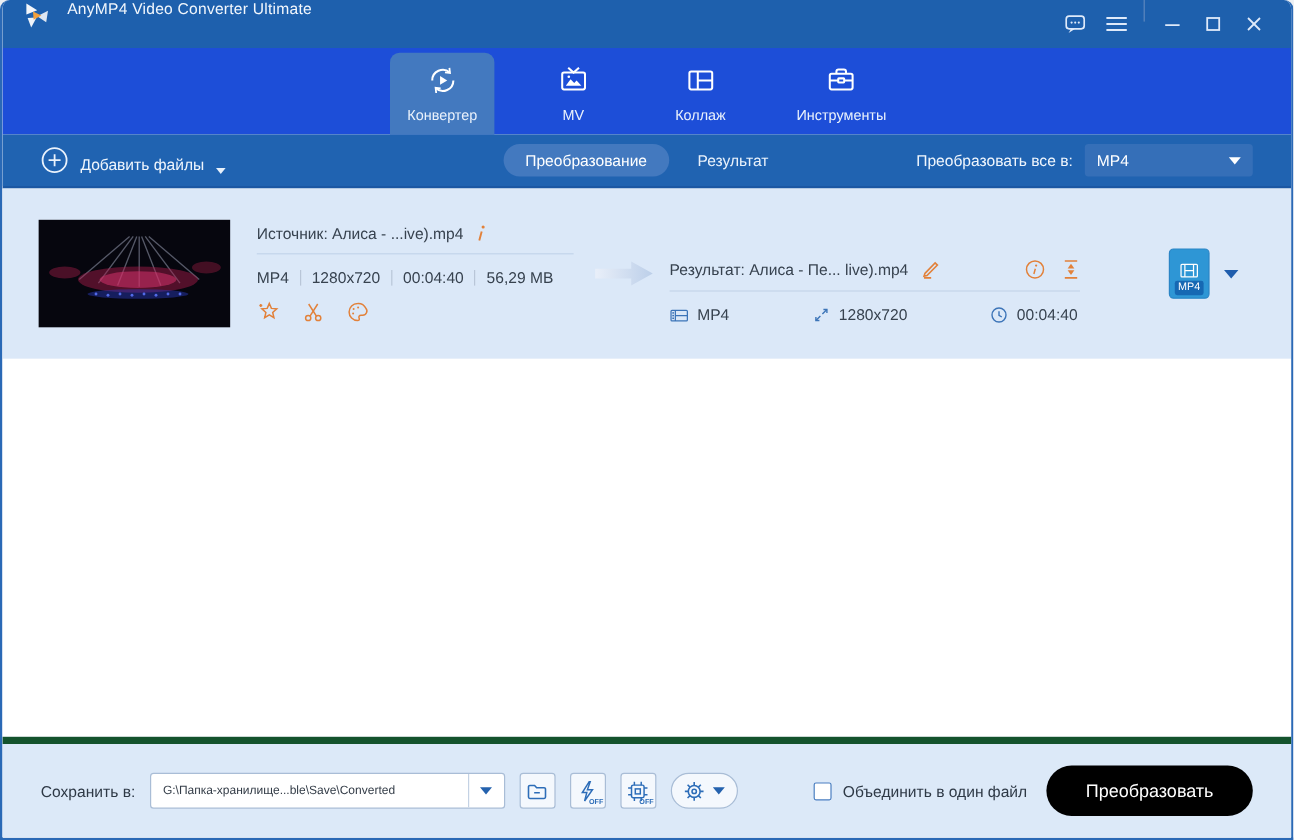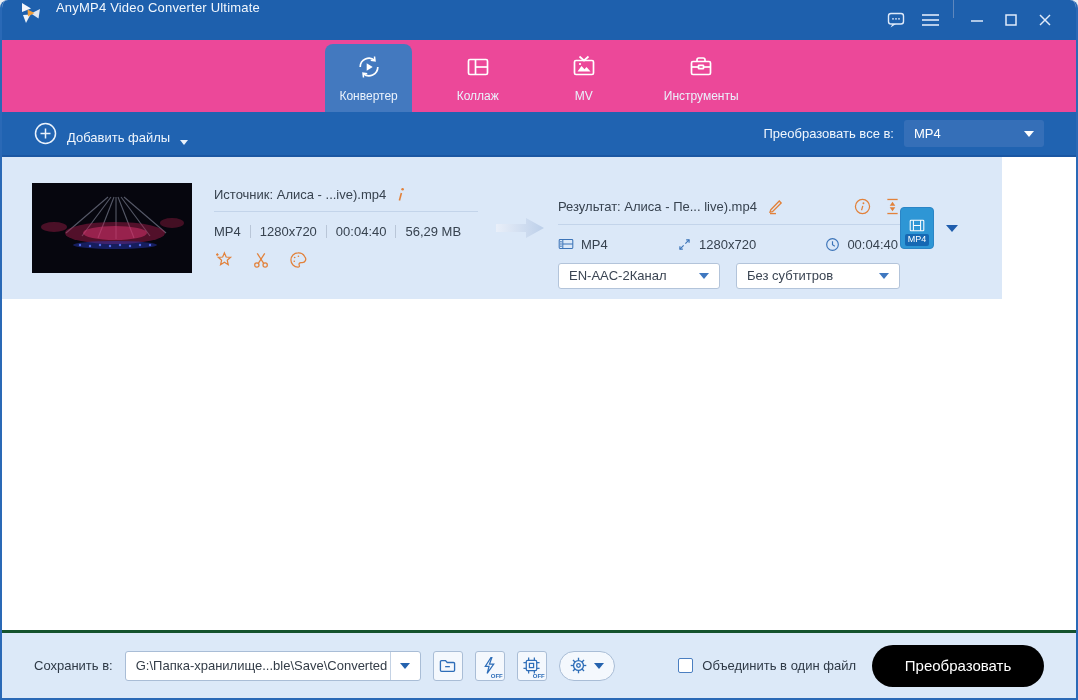--- a/index.html
+++ b/index.html
@@ -9,39 +9,39 @@
 
   
   .titlebar { height:40px; background:#1e60ad; display:flex; align-items:flex-start; padding:0 14px 0 16px; flex:none; }
   .logo { width:26px; height:26px; margin-right:12px; }
   .app-title { color:#f2f7fd; font-size:13px; letter-spacing:.2px; }
   .tb-spacer { flex:1; }
   .tb-btn { width:34px; height:40px; display:flex; align-items:center; justify-content:center; color:#dfeafa; cursor:default; }
   .tb-divider { width:1px; height:18px; background:#5e87bd; margin:0 6px; }
 
   
-  .nav { height:72px; background:#ec4899; display:flex; justify-content:center; align-items:flex-end; gap:26px; flex:none; }
+  .nav { height:72px; background:#1d4ed8; display:flex; justify-content:center; align-items:flex-end; gap:26px; flex:none; }
   .nav-tab { height:68px; min-width:80px; padding:8px 14px 0 14px; display:flex; flex-direction:column; align-items:center; justify-content:flex-start; gap:7px; border-radius:8px 8px 0 0; color:#eaf2fc; }
   .nav-tab.active { background:#4379bf; }
   .nav-tab .nicon { height:30px; display:flex; align-items:center; }
   .nav-tab .nlabel { font-size:12px; white-space:nowrap; }
 
   
   .toolbar { height:43px; background:#2063b1; display:flex; align-items:center; padding:0 32px; flex:none; position:relative; }
   .add-files { display:flex; align-items:flex-end; gap:10px; color:#f0f6fd; font-size:13px; }
   .caret { width:0; height:0; border-left:5px solid transparent; border-right:5px solid transparent; border-top:6px solid #e8f1fb; }
   .view-tabs { position:absolute; left:50%; transform:translateX(-50%); display:flex; align-items:center; gap:6px; }
   .pill { padding:6px 18px; border-radius:15px; font-size:13px; color:#e8f1fb; white-space:nowrap; }
   .pill.active { background:#4379bf; color:#fff; }
   .convert-all { margin-left:auto; display:flex; align-items:center; gap:10px; color:#f0f6fd; font-size:13px; }
   .format-select { width:140px; height:27px; background:#356fb8; border-radius:3px; display:flex; align-items:center; padding:0 10px; color:#fff; font-size:13px; }
   .format-select .caret { margin-left:auto; border-top-color:#fff; }
 
   
-  .content { flex:1; background:#fff; border-top:2px solid #1b57a3; display:flex; flex-direction:row; overflow:hidden; }
+  .content { flex:1; background:#fff; border-top:2px solid #1b57a3; display:flex; flex-direction:column; overflow:hidden; }
   .file-row { height:142px; background:#dbe8f8; display:flex; align-items:center; padding:0 0 0 30px; flex:none; }
   .thumb { width:160px; height:90px; flex:none; }
   .src-block { width:264px; margin-left:22px; flex:none; }
   .row-title { display:flex; align-items:center; gap:10px; font-size:13px; color:#37424f; white-space:nowrap; }
   .divider { height:1px; background:#c3d4ea; margin:9px 0 12px 0; }
   .meta { display:flex; align-items:center; gap:9px; font-size:13px; color:#37424f; white-space:nowrap; }
   .sep { width:1px; height:13px; background:#b9c6d8; }
   .tool-icons { display:flex; align-items:center; gap:17px; margin-top:11px; color:#e2813a; }
   .flow-arrow { margin:0 12px 0 16px; flex:none; }
   .out-block { width:342px; flex:none;margin-top:30px; }
@@ -54,24 +54,24 @@
   .select .caret { margin-left:auto; border-top-color:#3f78c0; border-left-width:5px; border-right-width:5px; }
   .sel-audio { width:162px; }
   .sel-subs { width:164px; }
   .format-btn-wrap { margin-left:auto; margin-right:44px; display:flex; align-items:center; gap:12px; }
   .format-btn { width:34px; height:42px; background:#2e96d5; border:1px solid #2b85c6; border-radius:4px; display:flex; flex-direction:column; align-items:center; justify-content:flex-end; padding-bottom:2px; gap:2px; }
   .format-btn .badge { background:#1668b3; color:#fff; font-size:9px; padding:1px 3px; border-radius:2px; line-height:1.1; }
   .fmt-caret { width:0; height:0; border-left:6px solid transparent; border-right:6px solid transparent; border-top:7px solid #1f5dad; }
   .empty-area { flex:1; background:#fff; }
 
   
-  .bottombar { height:68px; background:#dce9f8; border-top:3px solid #14532d; display:flex; align-items:center; padding:0 32px; flex:none; }
+  .bottombar { height:84px; background:#dce9f8; border-top:6px solid #14532d; display:flex; align-items:center; padding:0 32px; flex:none; }
   .save-label { font-size:13px; color:#2e3946; margin-right:12px; white-space:nowrap; }
   .path-combo { width:296px; height:30px; background:#fff; border:1px solid #a9bdd6; border-radius:3px; display:flex; align-items:center; overflow:hidden; }
-  .path-text { flex:1; padding:0 10px; font-size:13px; color:#333c47; white-space:nowrap; overflow:hidden; }
+  .path-text { flex:1; padding:0 10px; font-size:10px; color:#333c47; white-space:nowrap; overflow:hidden; }
   .path-drop { width:30px; height:100%; border-left:1px solid #c4d2e4; display:flex; align-items:center; justify-content:center; }
   .path-drop .caret { border-top-color:#2462ae; }
   .sq-btn { width:30px; height:30px; background:#f4f8fd; border:1px solid #a9bdd6; border-radius:3px; display:flex; align-items:center; justify-content:center; color:#2d6db8; margin-left:12px; position:relative; }
   .off-tag { position:absolute; right:1px; bottom:1px; font-size:6px; font-weight:bold; color:#2d6db8; letter-spacing:0; }
   .gear-pill { width:56px; height:30px; background:#f4f8fd; border:1px solid #a9bdd6; border-radius:15px; display:flex; align-items:center; justify-content:center; gap:6px; margin-left:12px; color:#2d6db8; }
   .gear-pill .caret { border-top-color:#2462ae; }
   .merge-group { margin-left:auto; display:flex; align-items:center; gap:9px; }
   .checkbox { width:15px; height:15px; background:#fff; border:1px solid #4b7fc1; border-radius:2px; }
   .merge-label { font-size:13px; color:#2e3946; white-space:nowrap; }
   .convert-btn { width:172px; height:42px; background:#000000; border:none; border-radius:21px; color:#fff; font-size:15px; font-family:Liberation Sans, sans-serif; margin-left:16px; }
@@ -138,37 +138,37 @@
           <path d="M20.5 4.5 L21 8.8 L16.8 8.3" stroke-width="1.5"></path>
           <path d="M9.5 25.5 L9 21.2 L13.2 21.7" stroke-width="1.5"></path>
           <path d="M12.7 11.3 v7.4 l6-3.7 z" fill="#fff" stroke="none"></path>
         </svg>
       </span>
       <span class="nlabel">Конвертер</span>
     </div>
     <div class="nav-tab">
       <span class="nicon">
         <svg width="28" height="28" viewBox="0 0 28 28" fill="none" stroke="#fff" stroke-width="1.7">
-          <rect x="4.5" y="6.5" width="19" height="15" rx="1.5"></rect>
-          <line x1="11.5" y1="6.5" x2="11.5" y2="21.5"></line>
-          <line x1="11.5" y1="14" x2="23.5" y2="14"></line>
-        </svg>
-      </span>
-      <span class="nlabel">Коллаж</span>
-    </div>
-    <div class="nav-tab">
-      <span class="nicon">
-        <svg width="28" height="28" viewBox="0 0 28 28" fill="none" stroke="#fff" stroke-width="1.7">
           <path d="M9.5 3.5 L14 7.5 L18.5 3.5"></path>
           <rect x="4.5" y="7.5" width="19" height="14" rx="1.5"></rect>
           <path d="M7.5 18.5 L11.5 13 L14.5 16.2 L16.5 14 L20.5 18.5 Z" fill="#fff" stroke="none"></path>
           <circle cx="10" cy="11" r="1.1" fill="#fff" stroke="none"></circle>
         </svg>
       </span>
       <span class="nlabel">MV</span>
+    </div>
+    <div class="nav-tab">
+      <span class="nicon">
+        <svg width="28" height="28" viewBox="0 0 28 28" fill="none" stroke="#fff" stroke-width="1.7">
+          <rect x="4.5" y="6.5" width="19" height="15" rx="1.5"></rect>
+          <line x1="11.5" y1="6.5" x2="11.5" y2="21.5"></line>
+          <line x1="11.5" y1="14" x2="23.5" y2="14"></line>
+        </svg>
+      </span>
+      <span class="nlabel">Коллаж</span>
     </div>
     <div class="nav-tab">
       <span class="nicon">
         <svg width="28" height="28" viewBox="0 0 28 28" fill="none" stroke="#fff" stroke-width="1.7">
           <path d="M10 8.5 V6.8 A1.8 1.8 0 0 1 11.8 5 h4.4 A1.8 1.8 0 0 1 18 6.8 V8.5"></path>
           <rect x="4.5" y="8.5" width="19" height="13" rx="1.5"></rect>
           <line x1="4.5" y1="14" x2="11.5" y2="14"></line>
           <line x1="16.5" y1="14" x2="23.5" y2="14"></line>
           <rect x="11.5" y="12.3" width="5" height="3.4" rx="0.5"></rect>
         </svg>
@@ -181,20 +181,24 @@
     <div class="add-files">
       <span>
         <svg width="23" height="23" viewBox="0 0 23 23" fill="none" stroke="#eaf2fc" stroke-width="1.5">
           <circle cx="11.5" cy="11.5" r="10"></circle>
           <line x1="11.5" y1="6.5" x2="11.5" y2="16.5"></line>
           <line x1="6.5" y1="11.5" x2="16.5" y2="11.5"></line>
         </svg>
       </span>
       <span>Добавить файлы</span>
       <span class="caret" style="border-top-width:5px;border-left-width:4px;border-right-width:4px;"></span>
+    </div>
+    <div class="view-tabs">
+      <span class="pill active">Преобразование</span>
+      <span class="pill">Результат</span>
     </div>
     <div class="convert-all">
       <span>Преобразовать все в:</span>
       <span class="format-select">
         <span>MP4</span>
         <span class="caret"></span>
       </span>
     </div>
   </div>
 
@@ -346,30 +350,20 @@
           <span class="mgroup">
             <span class="micon">
               <svg width="15" height="15" viewBox="0 0 18 18" fill="none" stroke="#3c74b8" stroke-width="1.4">
                 <circle cx="9" cy="9" r="7"></circle>
                 <path d="M9 5.2 V9.3 L11.8 11"></path>
               </svg>
             </span>
             <span>00:04:40</span>
           </span>
         </div>
-        <div class="out-selects">
-          <span class="select sel-audio">
-            <span>EN-AAC-2Канал</span>
-            <span class="caret"></span>
-          </span>
-          <span class="select sel-subs">
-            <span>Без субтитров</span>
-            <span class="caret"></span>
-          </span>
-        </div>
       </div>
 
       <div class="format-btn-wrap">
         <span class="format-btn">
           <svg width="16" height="13" viewBox="0 0 20 16" fill="none" stroke="#fff" stroke-width="1.3">
             <rect x="1.5" y="1.5" width="17" height="13" rx="1"></rect>
             <line x1="5.5" y1="1.5" x2="5.5" y2="14.5"></line>
             <line x1="14.5" y1="1.5" x2="14.5" y2="14.5"></line>
             <line x1="5.5" y1="8" x2="14.5" y2="8"></line>
           </svg>

